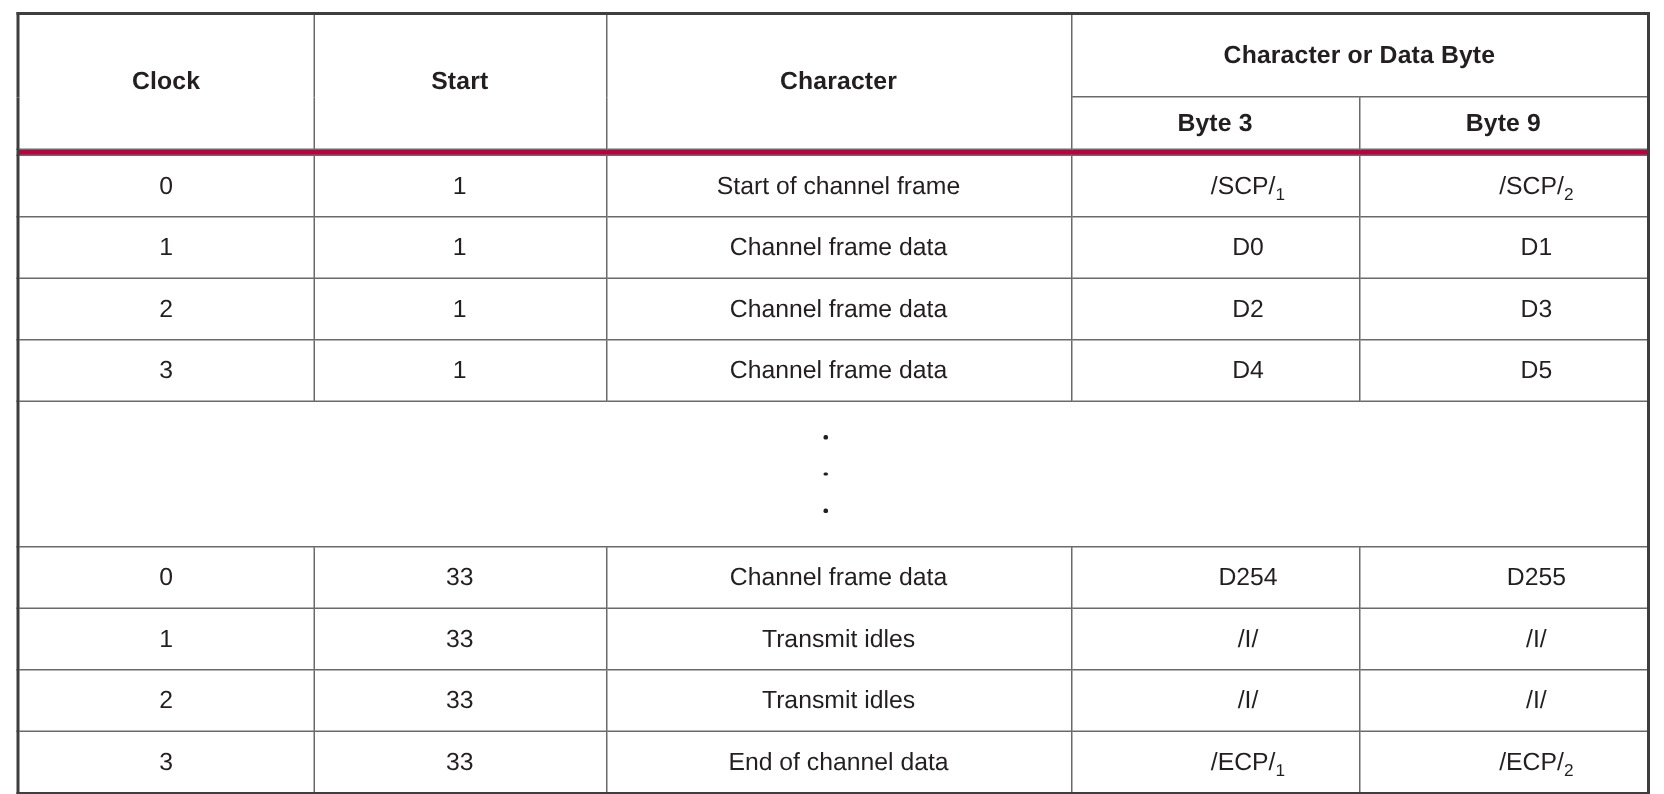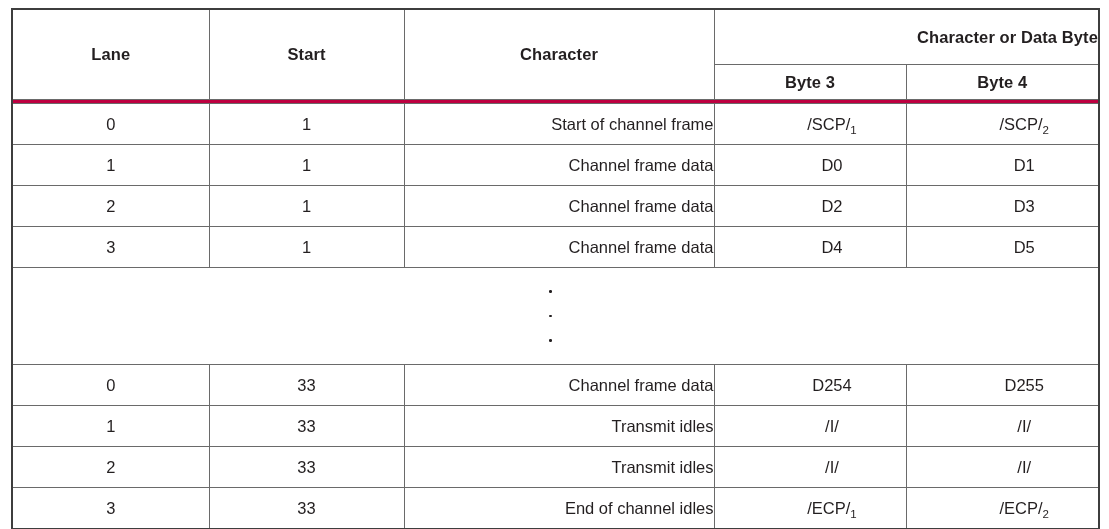--- a/index.html
+++ b/index.html
@@ -47,41 +47,41 @@
   col.c-byte2    { width: 193px; }
 
   
   thead th {
     font-weight: bold;
     text-align: center;
     vertical-align: middle;
     letter-spacing: .1px;
   }
   th.h-span2 { height: 88px; }
-  th.h-group { height: 54px; text-align: right; }
+  th.h-group { height: 54px; }
   th.h-sub   { height: 34px; }
 
   
   tr.accent-rule td {
     border: none;
     padding: 0;
     height: 3px;
     line-height: 0;
     font-size: 0;
     background: #bd0040;
   }
 
   
   tbody td {
     height: 40px;
     text-align: center;
     vertical-align: middle;
   }
   td.fn {
-    text-align: right;
+    text-align: center;
     padding-left: 14px;
   }
 
   
   .code { white-space: nowrap; margin-left: 44px; }
   .code sub {
     font-size: 11.5px;
     vertical-align: baseline;
     position: relative;
     top: 4px;
@@ -121,28 +121,28 @@
     <colgroup>
       <col class="c-lane">
       <col class="c-clock">
       <col class="c-function">
       <col class="c-byte1">
       <col class="c-byte2">
     </colgroup>
 
     <thead>
       <tr>
-        <th class="h-span2" rowspan="2">Lane</th>
+        <th class="h-span2" rowspan="2">Clock</th>
         <th class="h-span2" rowspan="2">Start</th>
         <th class="h-span2" rowspan="2">Character</th>
         <th class="h-group" colspan="2">Character or Data Byte</th>
       </tr>
       <tr>
         <th class="h-sub">Byte 3</th>
-        <th class="h-sub">Byte 4</th>
+        <th class="h-sub">Byte 9</th>
       </tr>
     </thead>
 
     <tbody>
 
       <tr class="accent-rule">
         <td colspan="5"></td>
       </tr>
 
       <tr>
@@ -201,20 +201,20 @@
       <tr>
         <td>2</td>
         <td>33</td>
         <td class="fn">Transmit idles</td>
         <td><span class="code"><span>/I/</span><sub></sub></span></td>
         <td><span class="code"><span>/I/</span><sub></sub></span></td>
       </tr>
       <tr>
         <td>3</td>
         <td>33</td>
-        <td class="fn">End of channel idles</td>
+        <td class="fn">End of channel data</td>
         <td><span class="code"><span>/ECP/</span><sub>1</sub></span></td>
         <td><span class="code"><span>/ECP/</span><sub>2</sub></span></td>
       </tr>
 
     </tbody>
   </table>
 </div>
 
 </body></html>

